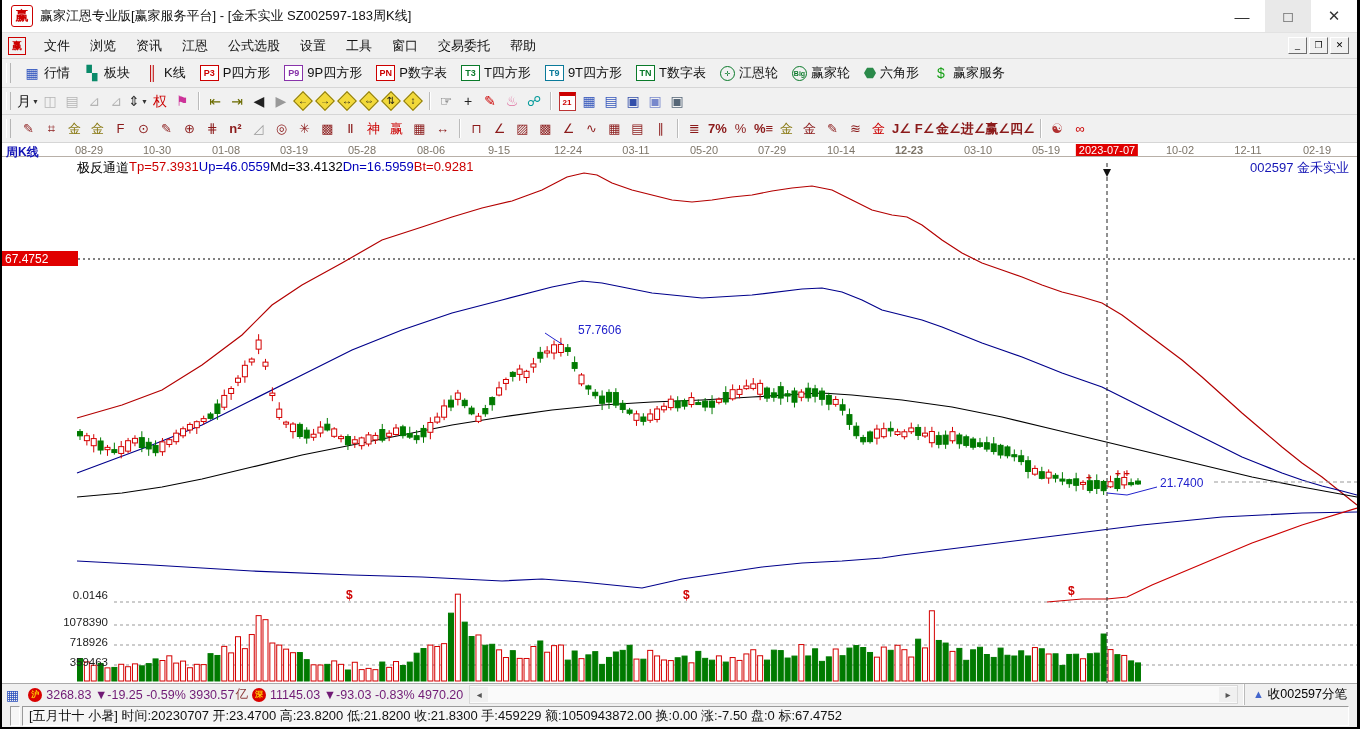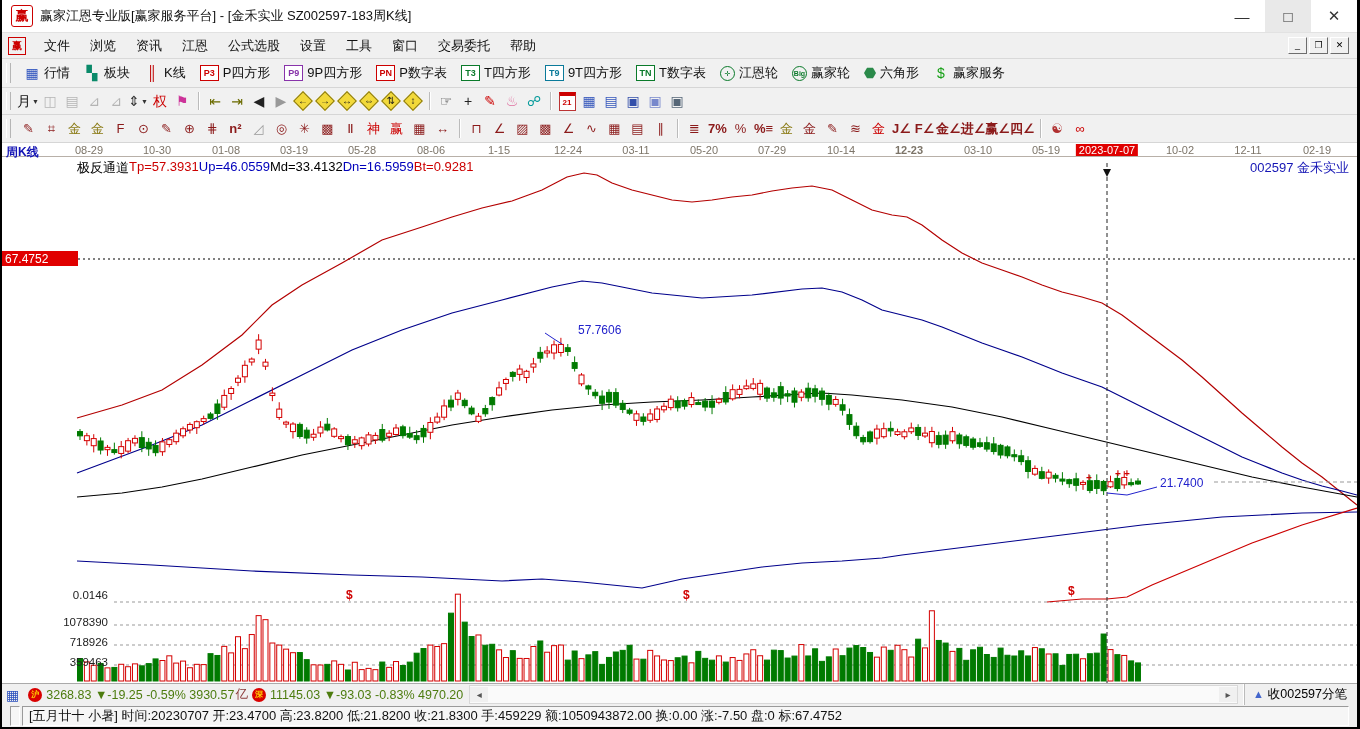--- a/index.html
+++ b/index.html
@@ -61,21 +61,21 @@
   .price-tag{left:0;top:108px;width:76px;height:15px;background:#e00000;color:#fff;font-size:12px;
     display:flex;align-items:center;padding-left:3px;box-sizing:border-box;}
   .ann{color:#2222cc;font-size:12px;}
   .vol-lbl{width:76px;text-align:right;font-size:11.5px;color:#222;}
   
   .indexbar{height:21px;flex:0 0 21px;background:#f0f0f0;border-top:1px solid #aaa;display:flex;align-items:center;
     font-size:12.5px;}
   .idx-grid{color:#2b50bd;font-size:14px;margin:0 5px 0 4px;line-height:1;}
   .mkt-ic{width:14px;height:14px;border-radius:50%;background:#d90000;color:#ffd400;font-size:8px;font-weight:bold;
     display:flex;align-items:center;justify-content:center;margin:0 4px;line-height:1;}
-  .idx-val{color:#4d7c0f;}
+  .idx-val{color:#701a75;}
   .idx-unit{color:#8b3a3a;margin-left:1px;}
   .hscroll{flex:1 1 auto;height:17px;margin:0 6px;background:#fafafa;border:1px solid #d8d8d8;display:flex;align-items:center;}
   .hs-btn{width:18px;height:15px;display:flex;align-items:center;justify-content:center;color:#555;font-size:10px;
     background:#f0f0f0;}
   .hs-track{flex:1;}
   .idx-right{display:flex;align-items:center;gap:4px;border-left:1px solid #bbb;box-shadow:-1px 0 0 #fff;
     padding:0 10px 0 8px;height:100%;}
   .tick-ic{color:#4466cc;font-size:11px;line-height:1;}
   
   .statusbar{height:22px;flex:0 0 22px;background:#f0f0f0;display:flex;align-items:center;gap:2px;padding:1px 8px;box-sizing:border-box;}
@@ -848,21 +848,21 @@
     <span class="ov vol-lbl" style="left:30px;top:446px;">0.0146</span>
     <span class="ov vol-lbl" style="left:30px;top:473px;">1078390</span>
     <span class="ov vol-lbl" style="left:30px;top:493px;">718926</span>
     <span class="ov vol-lbl" style="left:30px;top:513px;">359463</span>
   <span class="ov date-lbl" style="left: 87px;">08-29</span>
       <span class="ov date-lbl" style="left: 155px;">10-30</span>
       <span class="ov date-lbl" style="left: 224px;">01-08</span>
       <span class="ov date-lbl" style="left: 292px;">03-19</span>
       <span class="ov date-lbl" style="left: 360px;">05-28</span>
       <span class="ov date-lbl" style="left: 429px;">08-06</span>
-      <span class="ov date-lbl" style="left: 497px;">1-15</span>
+      <span class="ov date-lbl" style="left: 497px;">9-15</span>
       <span class="ov date-lbl" style="left: 566px;">12-24</span>
       <span class="ov date-lbl" style="left: 634px;">03-11</span>
       <span class="ov date-lbl" style="left: 702px;">05-20</span>
       <span class="ov date-lbl" style="left: 770px;">07-29</span>
       <span class="ov date-lbl" style="left: 839px;">10-14</span>
       <span class="ov date-lbl" style="left: 907px; font-weight: bold;">12-23</span>
       <span class="ov date-lbl" style="left: 976px;">03-10</span>
       <span class="ov date-lbl" style="left: 1044px;">05-19</span>
       <span class="ov date-lbl hl" style="left: 1105px;">2023-07-07</span>
       <span class="ov date-lbl" style="left: 1178px;">10-02</span>

